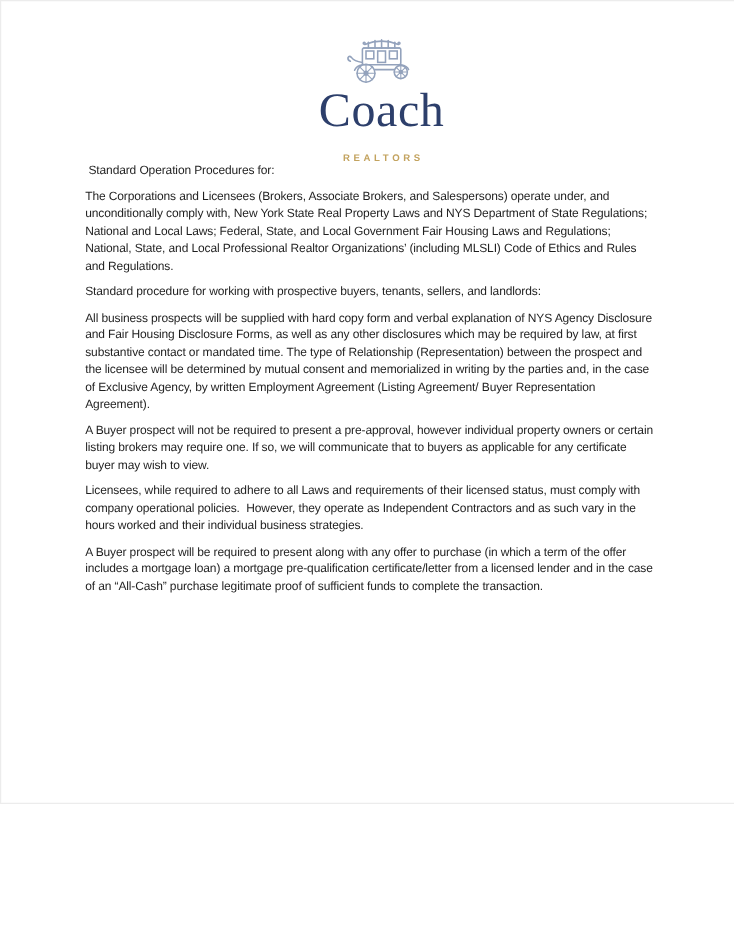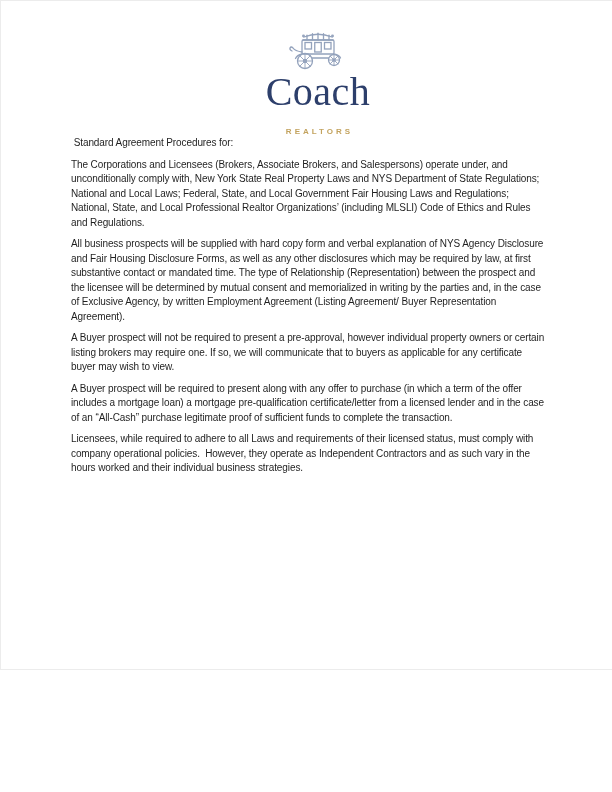--- a/index.html
+++ b/index.html
@@ -92,21 +92,22 @@
       <line x1="81" y1="62" x2="103" y2="62" stroke-width="1.8"></line>
       <line x1="92" y1="51" x2="92" y2="73" stroke-width="1.8"></line>
       <line x1="84.2" y1="54.2" x2="99.8" y2="69.8" stroke-width="1.8"></line>
       <line x1="84.2" y1="69.8" x2="99.8" y2="54.2" stroke-width="1.8"></line>
     </svg>
     <div class="brand">Coach</div>
     <div class="tagline">REALTORS</div>
   </header>
 
   <main class="content">
-    <p> Standard Agreement Procedures for:</p>
+    <p> Standard Operation Procedures for:</p>
     <p>The Corporations and Licensees (Brokers, Associate Brokers, and Salespersons) operate under, and unconditionally comply with, New York State Real Property Laws and NYS Department of State Regulations; National and Local Laws; Federal, State, and Local Government Fair Housing Laws and Regulations; National, State, and Local Professional Realtor Organizations’ (including MLSLI) Code of Ethics and Rules and Regulations.</p>
+    <p>Standard procedure for working with prospective buyers, tenants, sellers, and landlords:</p>
     <p>All business prospects will be supplied with hard copy form and verbal explanation of NYS Agency Disclosure and Fair Housing Disclosure Forms, as well as any other disclosures which may be required by law, at first substantive contact or mandated time. The type of Relationship (Representation) between the prospect and the licensee will be determined by mutual consent and memorialized in writing by the parties and, in the case of Exclusive Agency, by written Employment Agreement (Listing Agreement/ Buyer Representation Agreement).</p>
     <p>A Buyer prospect will not be required to present a pre-approval, however individual property owners or certain listing brokers may require one. If so, we will communicate that to buyers as applicable for any certificate buyer may wish to view.</p>
+    <p>Licensees, while required to adhere to all Laws and requirements of their licensed status, must comply with company operational policies.  However, they operate as Independent Contractors and as such vary in the hours worked and their individual business strategies.</p>
     <p>A Buyer prospect will be required to present along with any offer to purchase (in which a term of the offer includes a mortgage loan) a mortgage pre-qualification certificate/letter from a licensed lender and in the case of an “All-Cash” purchase legitimate proof of sufficient funds to complete the transaction.</p>
-    <p>Licensees, while required to adhere to all Laws and requirements of their licensed status, must comply with company operational policies.  However, they operate as Independent Contractors and as such vary in the hours worked and their individual business strategies.</p>
   </main>
 
 </div>
 
 </body></html>

